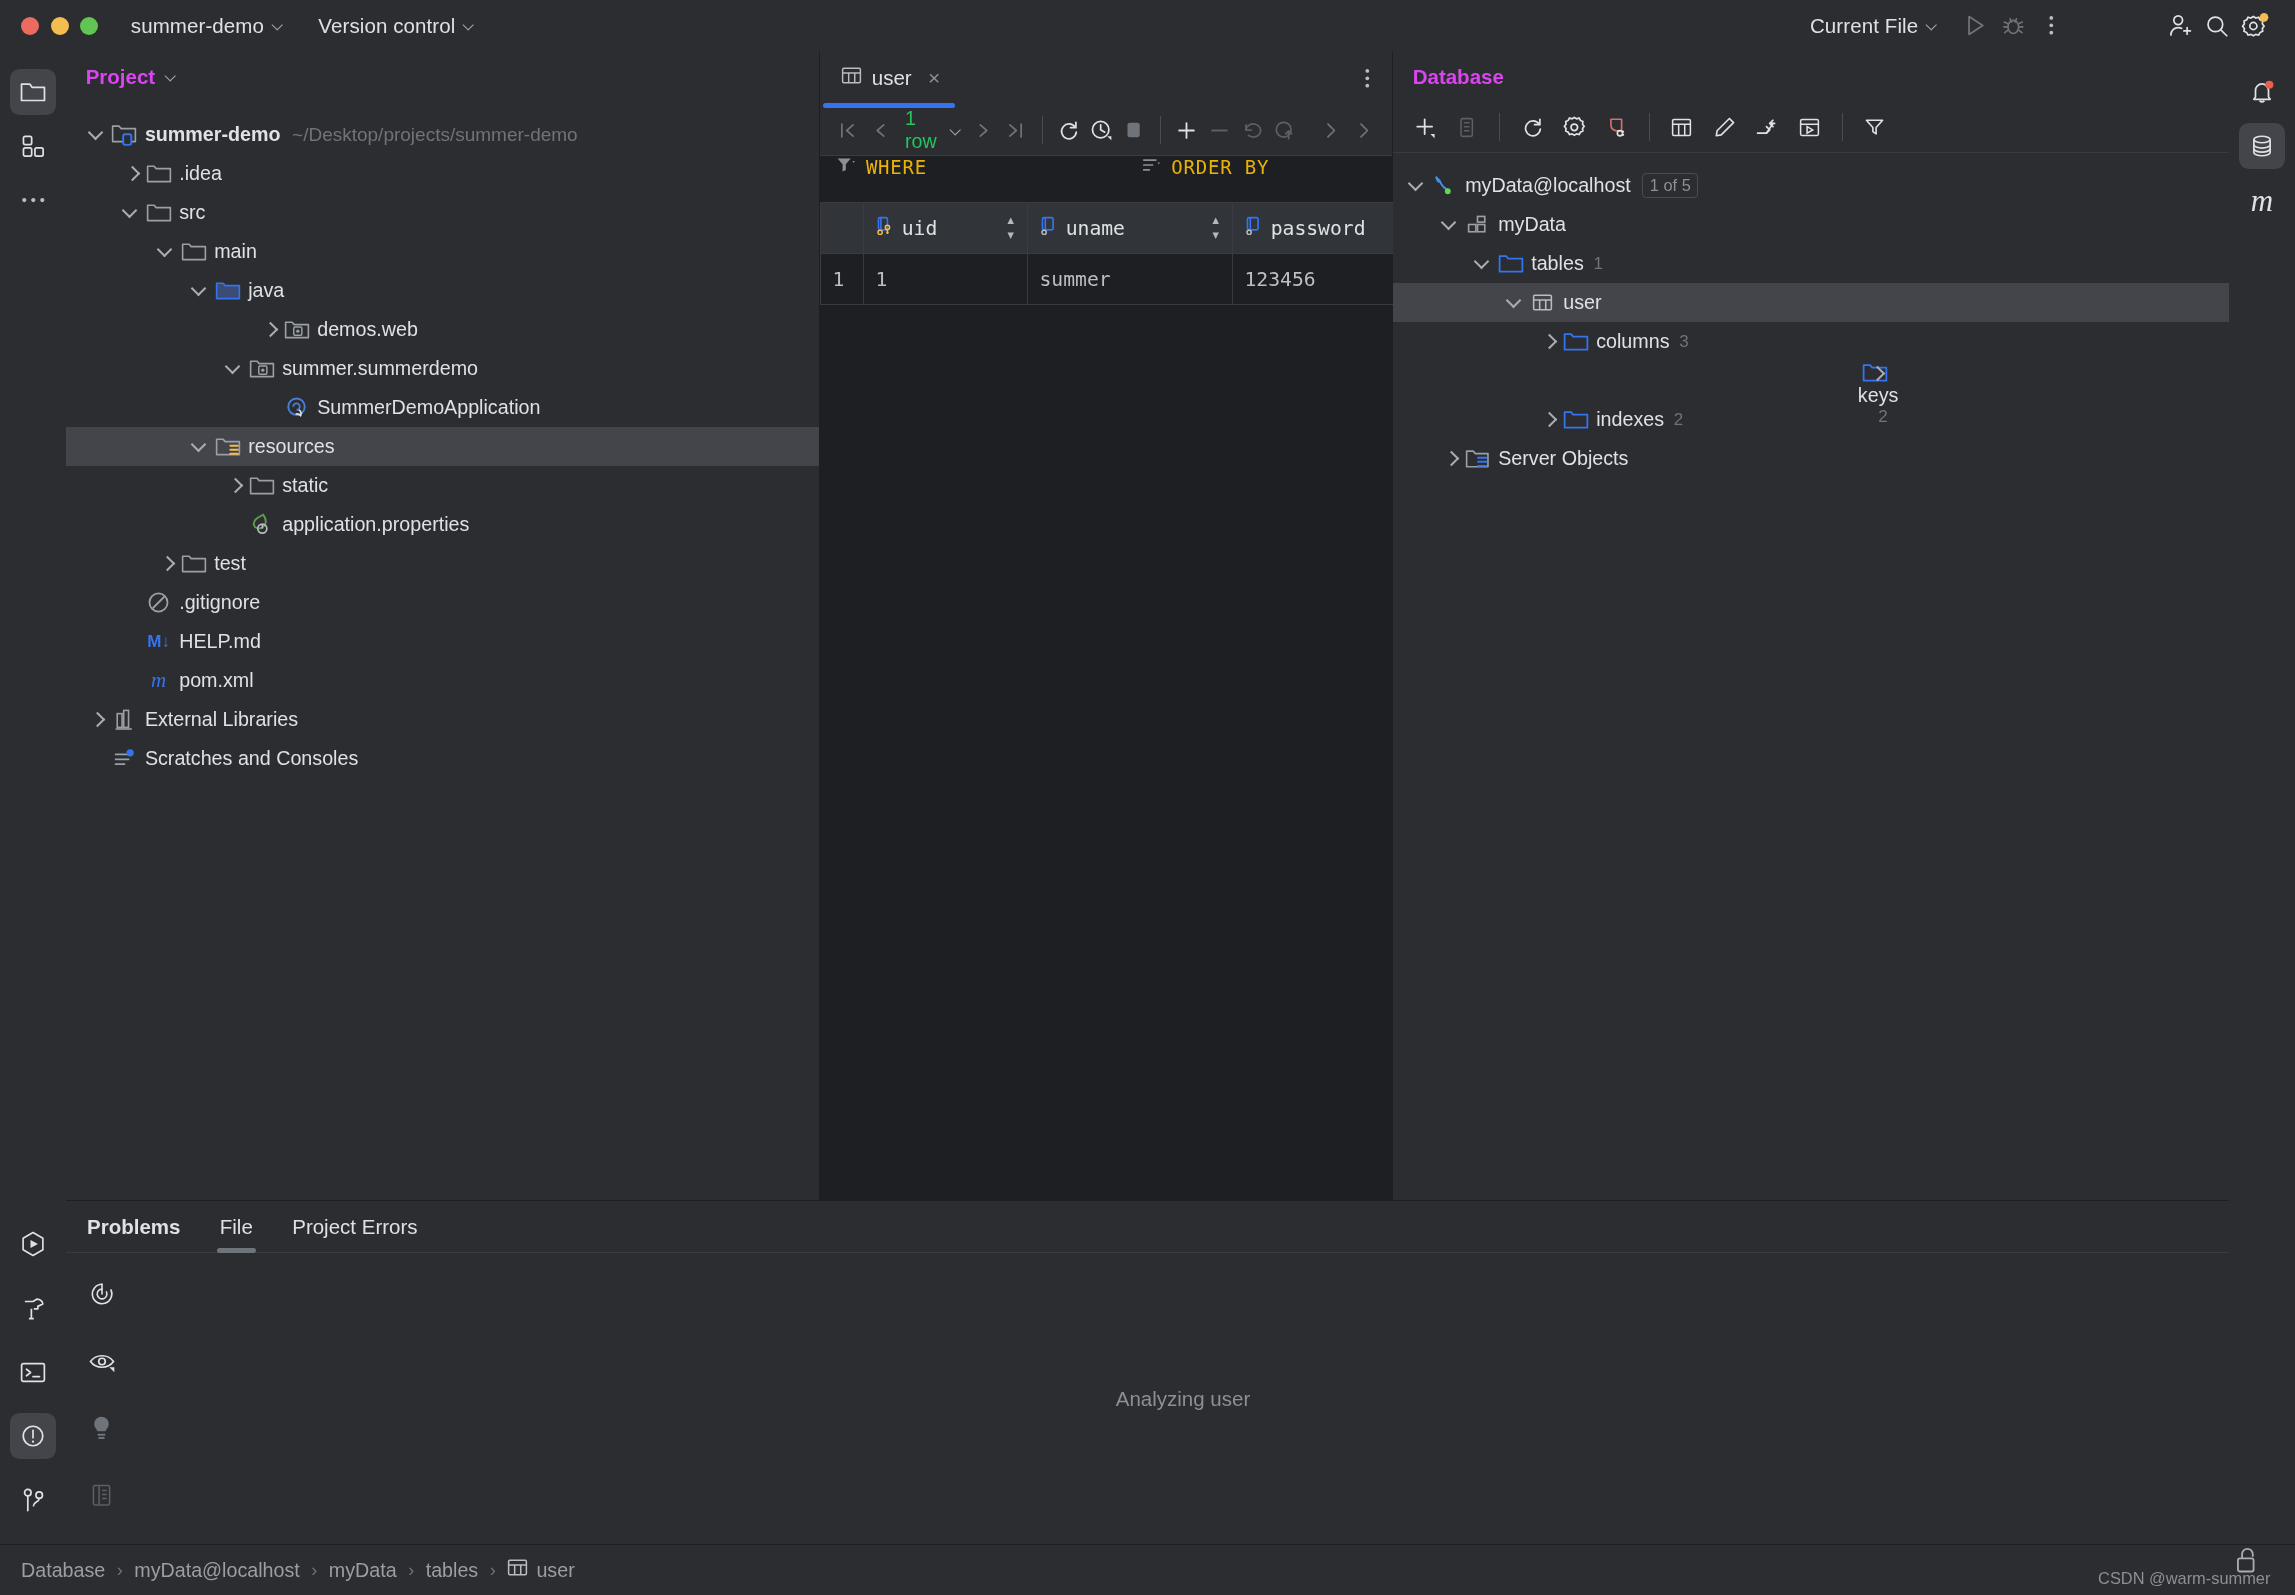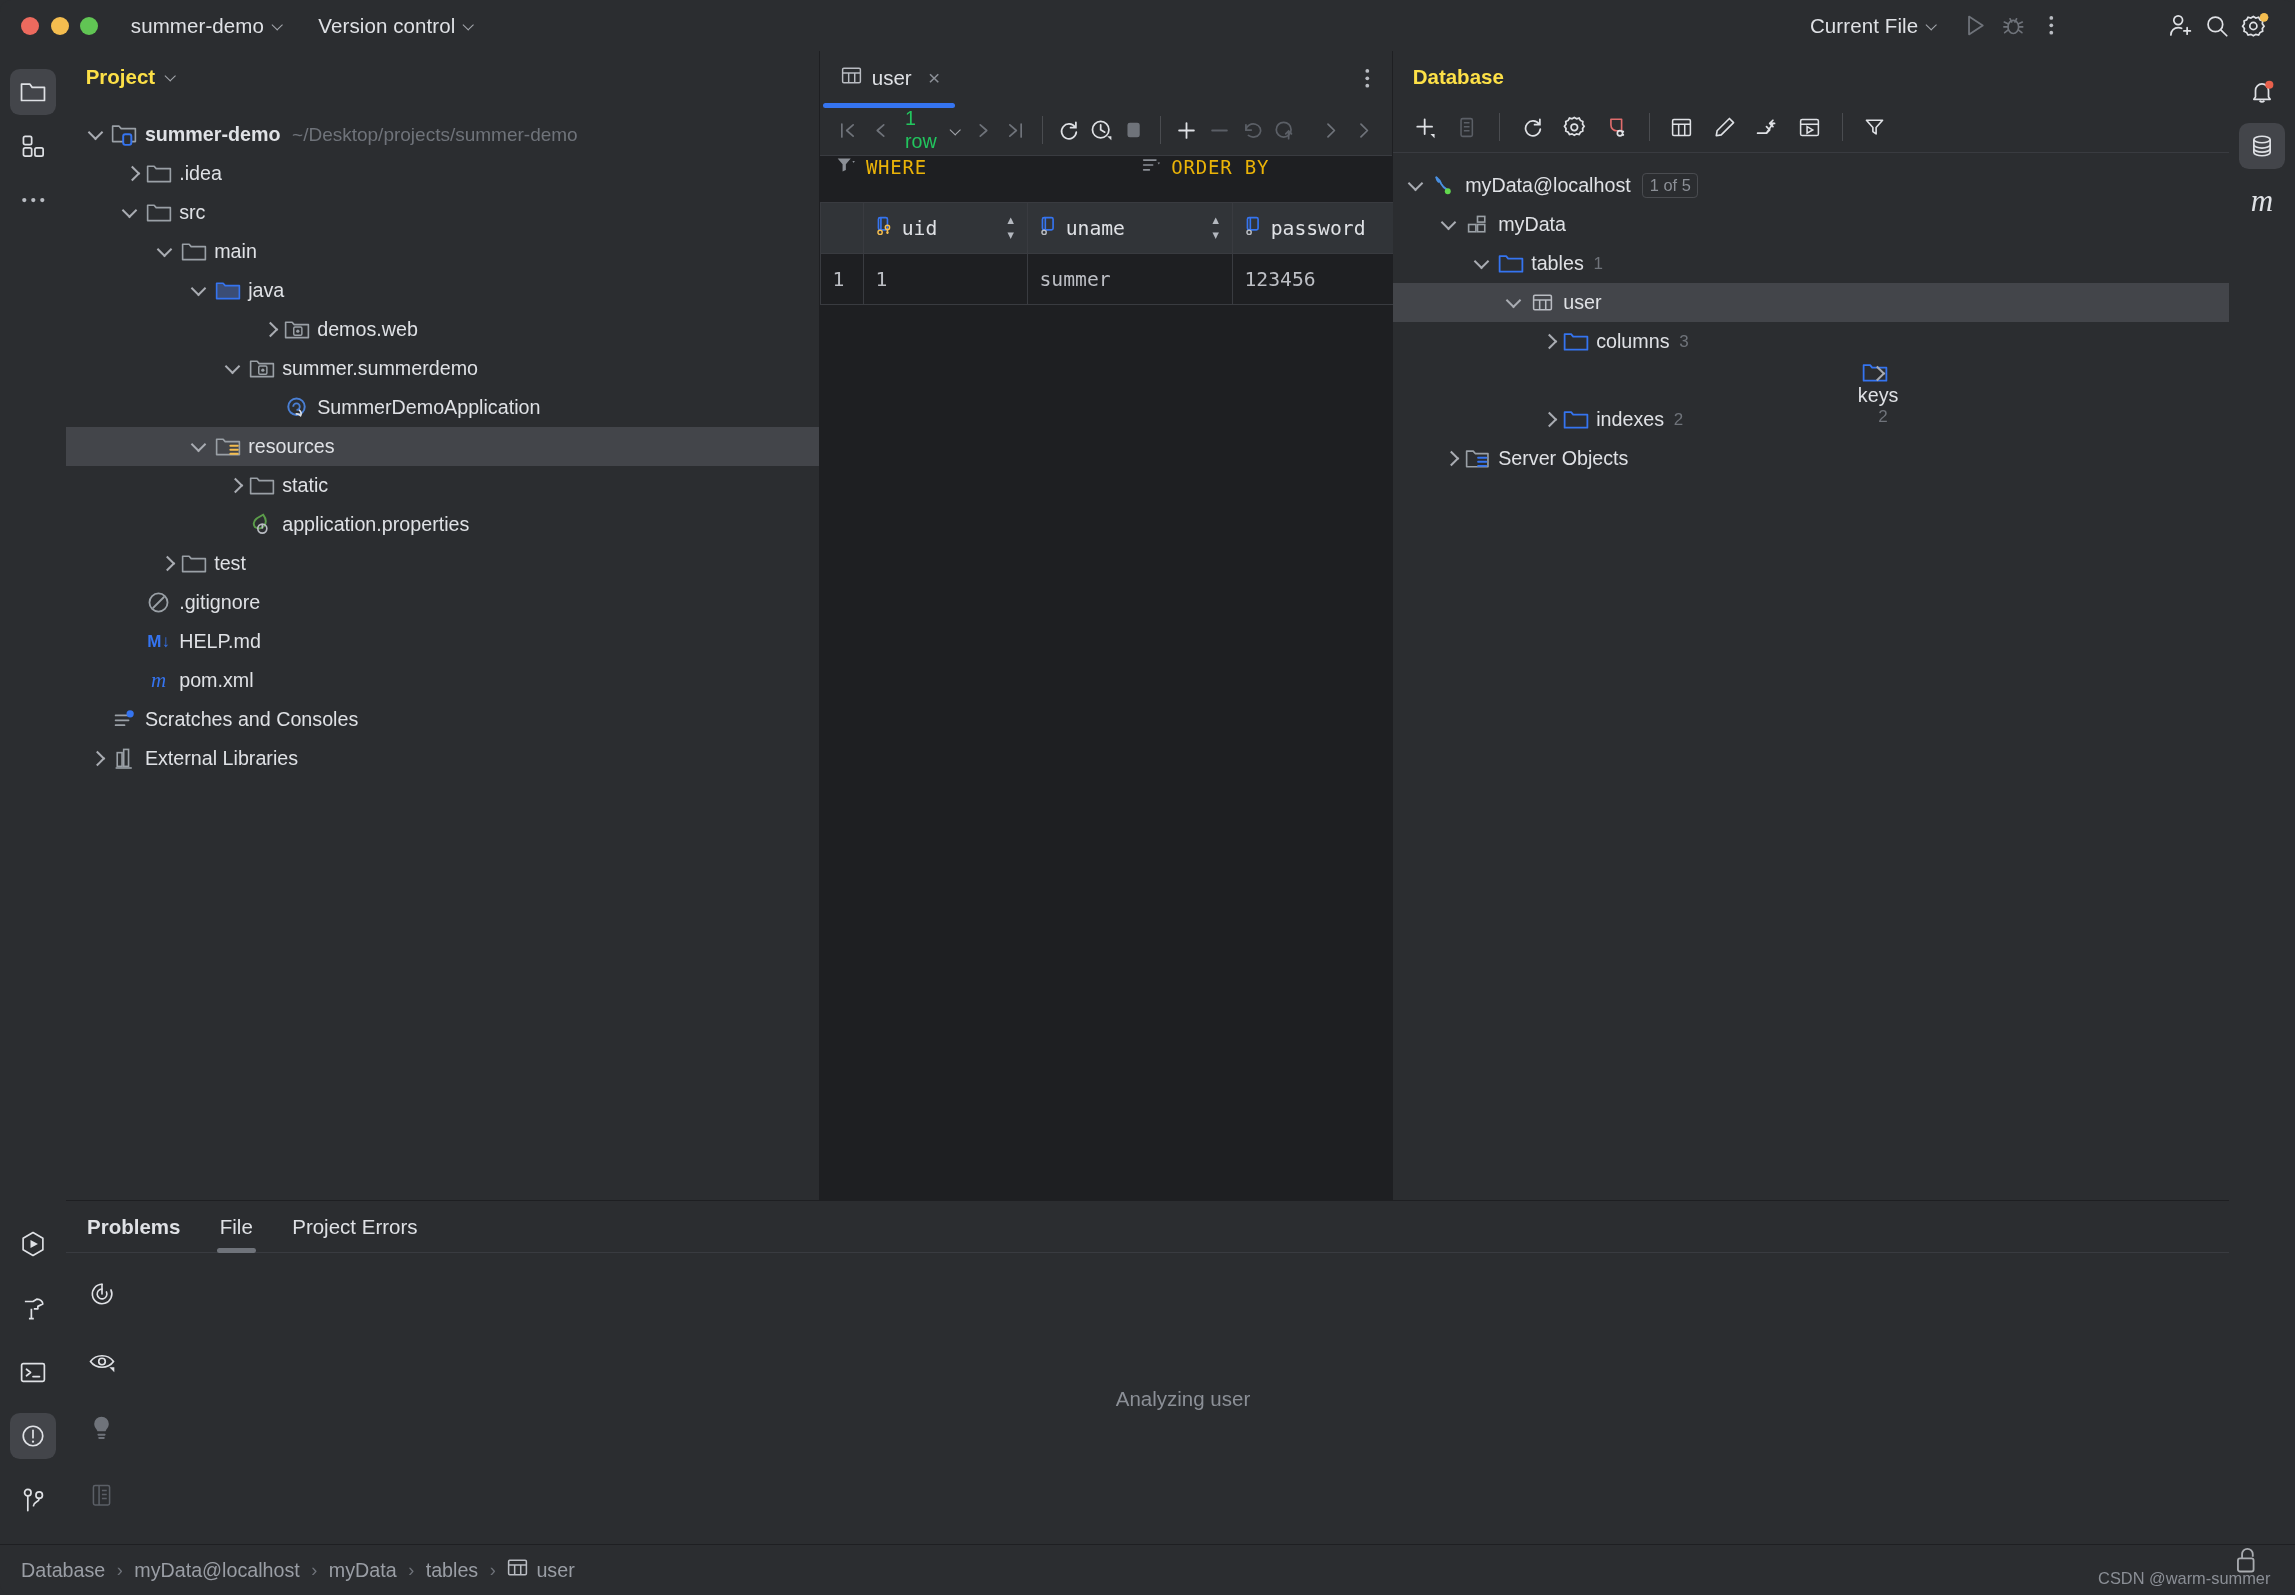--- a/index.html
+++ b/index.html
@@ -83,21 +83,21 @@
     width: 754px; min-width: 754px;
     background: #2b2d30;
     display: flex; flex-direction: column;
     border-right: 0.8px solid #1e1f22;
   }
   .panel-head {
     height: 51px; min-height: 51px;
     display: flex; align-items: center; padding: 0 19.7px;
     gap: 9.8px;
   }
-  .panel-title { color: #fde047; font-size: 20.5px; font-weight: bold; }
+  .panel-title { color: #d946ef; font-size: 20.5px; font-weight: bold; }
   .tree { padding-top: 13px; font-size: 19.7px; color: #dfe1e5; overflow: hidden; }
   .node {
     display: flex; align-items: center; height: 39px;
     padding-right: 9.8px; white-space: nowrap; cursor: default;
   }
   .node.sel { background: #43454a; }
   .arrow { width: 24.6px; min-width:24.6px; height: 24.6px; position: relative; }
   .arrow.r::before, .arrow.d::before {
     content:""; position:absolute; left: 6.6px; top: 6.6px;
     width: 9px; height: 9px;
@@ -480,39 +480,39 @@
                 <span class="label">HELP.md</span>
               </div>
               <div class="node" style="padding-left: 54px;">
                 <span class="arrow"></span>
                 <span class="ico">
                   <span style="color:#3574f0;font-size:21px;font-style:italic;font-family:'Liberation Serif',serif;">m</span>
                 </span>
                 <span class="label">pom.xml</span>
               </div>
               <div class="node" style="padding-left: 19.7px;">
-                <span class="arrow"></span>
-                <span class="ico">
-                  <svg width="23" height="21" viewBox="0 0 28 26">
-                    <path d="M3 8 h16 M3 14 h16 M3 20 h11" stroke="#9aa0a6" stroke-width="2.2" stroke-linecap="round"></path>
-                    <circle cx="21" cy="6" r="4.5" fill="#3574f0"></circle>
-                  </svg>
-                </span>
-                <span class="label">Scratches and Consoles</span>
-              </div>
-              <div class="node" style="padding-left: 19.7px;">
                 <span class="arrow r"></span>
                 <span class="ico">
                   <svg width="21" height="24.6" viewBox="0 0 26 30">
                     <rect x="4" y="8" width="6" height="17" fill="none" stroke="#9aa0a6" stroke-width="2"></rect>
                     <rect x="12" y="4" width="6" height="21" fill="none" stroke="#9aa0a6" stroke-width="2"></rect>
                     <path d="M2 27 h20" stroke="#9aa0a6" stroke-width="2"></path>
                   </svg>
                 </span>
                 <span class="label">External Libraries</span>
+              </div>
+              <div class="node" style="padding-left: 19.7px;">
+                <span class="arrow"></span>
+                <span class="ico">
+                  <svg width="23" height="21" viewBox="0 0 28 26">
+                    <path d="M3 8 h16 M3 14 h16 M3 20 h11" stroke="#9aa0a6" stroke-width="2.2" stroke-linecap="round"></path>
+                    <circle cx="21" cy="6" r="4.5" fill="#3574f0"></circle>
+                  </svg>
+                </span>
+                <span class="label">Scratches and Consoles</span>
               </div>
             </div>
         </div>
 
         <div class="editor">
           <div class="tabbar">
             <div class="tab active">
               <span>
                 <svg width="21" height="21" viewBox="0 0 26 26" stroke="#b9bcc2" stroke-width="1.8" fill="none">
                   <rect x="2" y="4" width="22" height="18" rx="1.5"></rect>

